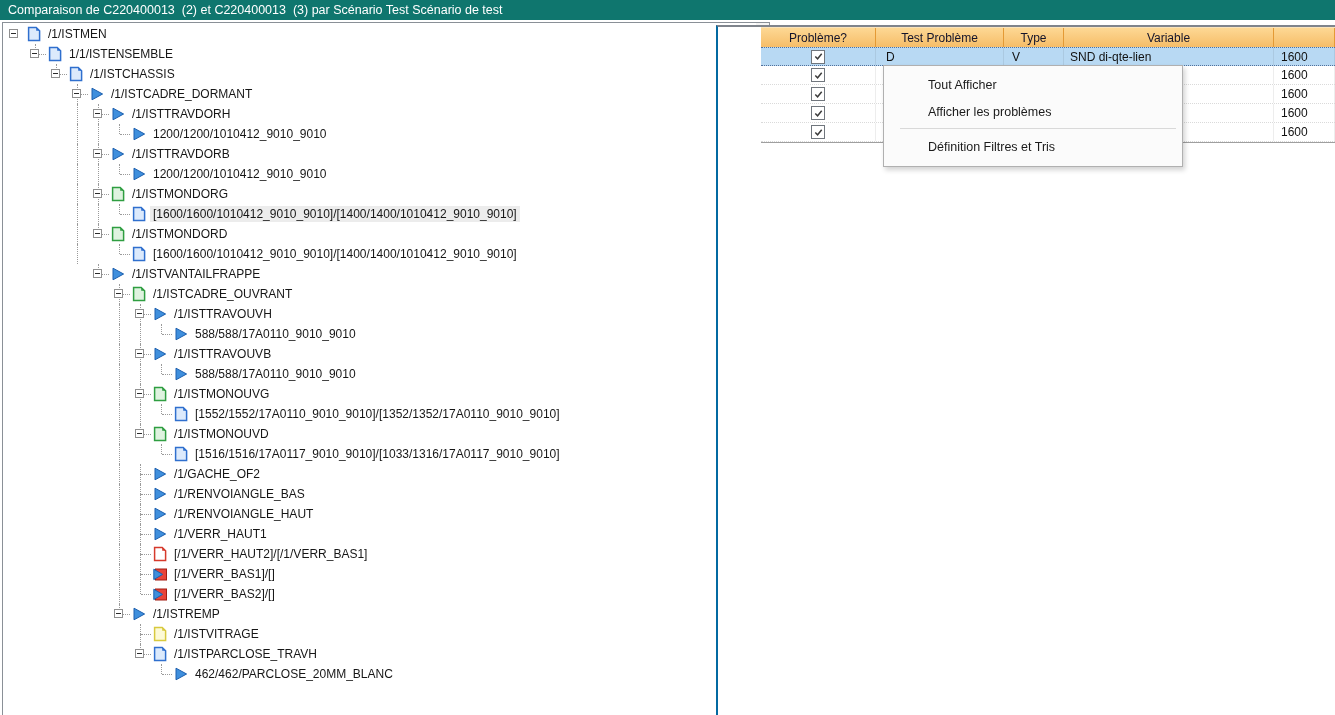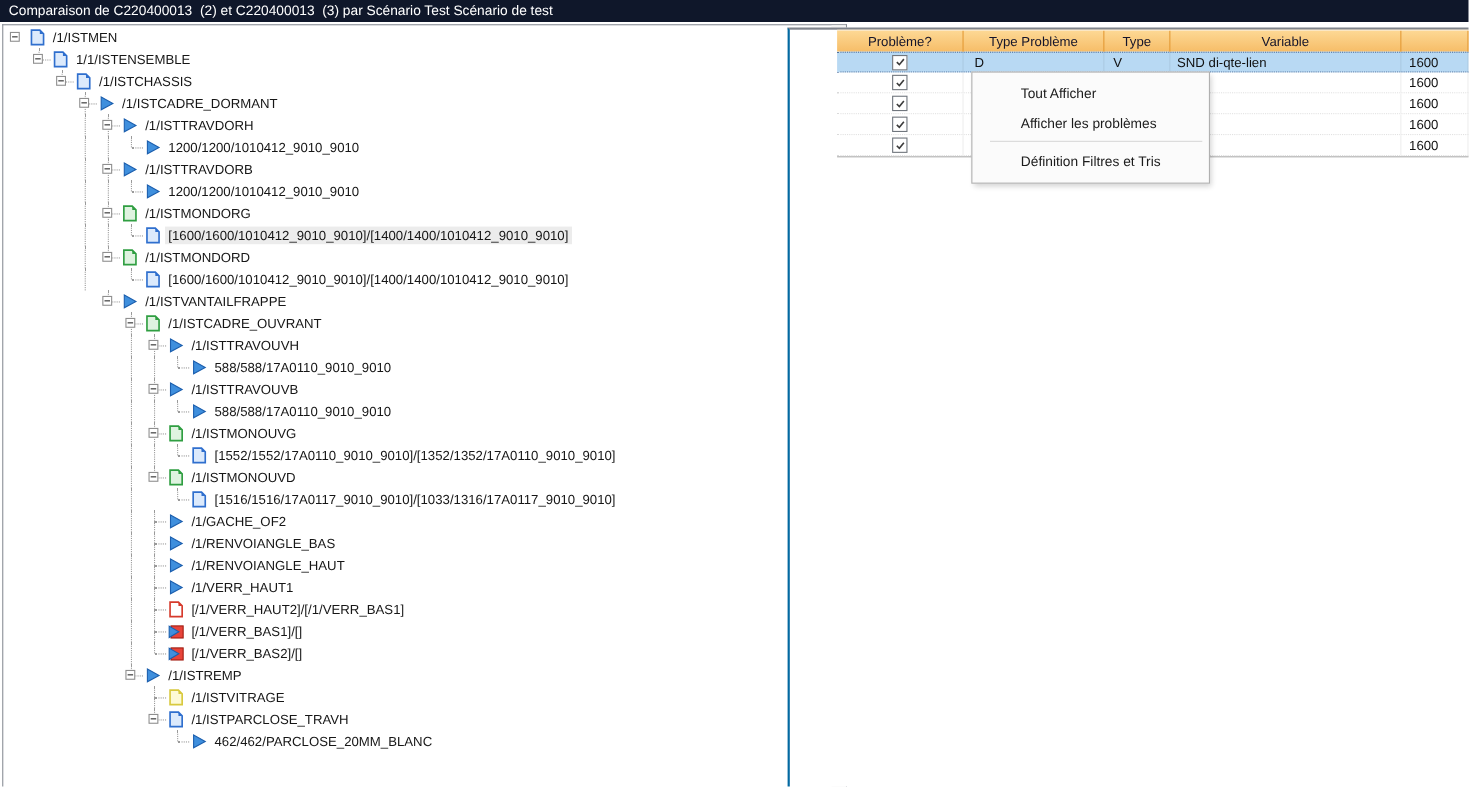--- a/index.html
+++ b/index.html
@@ -54,31 +54,31 @@
   .trowt{display:flex;height:19px;align-items:stretch;border-bottom:1px dotted #dadada;box-sizing:border-box;background:#fff}
   .trowt.sel{background:#b8d9f3;border-top:1px dotted #52719c;border-bottom:1px dotted #52719c}
   .cell{box-sizing:border-box;display:flex;align-items:center;font-size:12px;color:#111;
         border-right:1px solid rgba(0,0,0,0.07);overflow:hidden;white-space:nowrap}
   .cell.c1{justify-content:center}
   .cell.c2{padding-left:10px}.cell.c3{padding-left:8px}.cell.c4{padding-left:6px}.cell.c5{padding-left:7px}
   .checkbox{width:14px;height:14px;min-width:14px;background:#fff;border:1px solid #70767d;box-sizing:border-box;
             display:flex;align-items:center;justify-content:center}
   
   .menu{
-    position:absolute;left:883px;top:65px;width:217px;z-index:10;
+    position:absolute;left:883px;top:65px;width:300px;z-index:10;
     background:#fbfbfb;border:1px solid #b0b0b0;box-shadow:2px 3px 5px rgba(0,0,0,0.18);
     padding:5px 0 6px;box-sizing:border-box;
   }
   .mitem{height:27px;display:flex;align-items:center;padding-left:44px;font-size:12.5px;color:#1b1b1b}
   .msep{border-top:1px solid #d9d9d9;margin:3px 6px 4px 16px}
 </style>
 </head>
 <body>
 
-<div class="titlebar" style="background: #0f172a;">Comparaison de C220400013  (2) et C220400013  (3) par Scénario Test Scénario de test</div>
+<div class="titlebar" style="background: #0f766e;">Comparaison de C220400013  (2) et C220400013  (3) par Scénario Test Scénario de test</div>
 
 <div class="tree-panel">
   <div class="tree-rows">
       <div class="trow">
         <span class="tc">
           <span class="exp"></span>
         </span>
         <span class="ticon">
           <svg viewBox="0 0 16 16">
             <path d="M2.6 1.4 h7.6 l3.4 3.4 v9.8 h-11 z" fill="#dceafc" stroke="#2f6fce" stroke-width="1.5"></path>
@@ -756,21 +756,21 @@
       <svg width="9" height="5" viewBox="0 0 9 5">
           <polyline points="0.5,0.5 4.5,4.5 8.5,0.5" fill="none" stroke="#505050" stroke-width="1.2"></polyline>
         </svg>
     </div>
   </div>
 </div>
 
 <div class="table-panel">
   <div class="thead">
       <div class="th c1">Problème?</div>
-      <div class="th c2">Type Problème</div>
+      <div class="th c2">Test Problème</div>
       <div class="th c3">Type</div>
       <div class="th c4">Variable</div>
       <div class="th c5"></div>
     </div>
   <div class="rows">
       <div class="trowt sel">
         <div class="cell c1">
           <div class="checkbox">
             <svg width="11" height="11" viewBox="0 0 12 12">
               <path d="M2.5 6 L5 8.5 L9.5 3" fill="none" stroke="#3c3c3c" stroke-width="1.6"></path>

